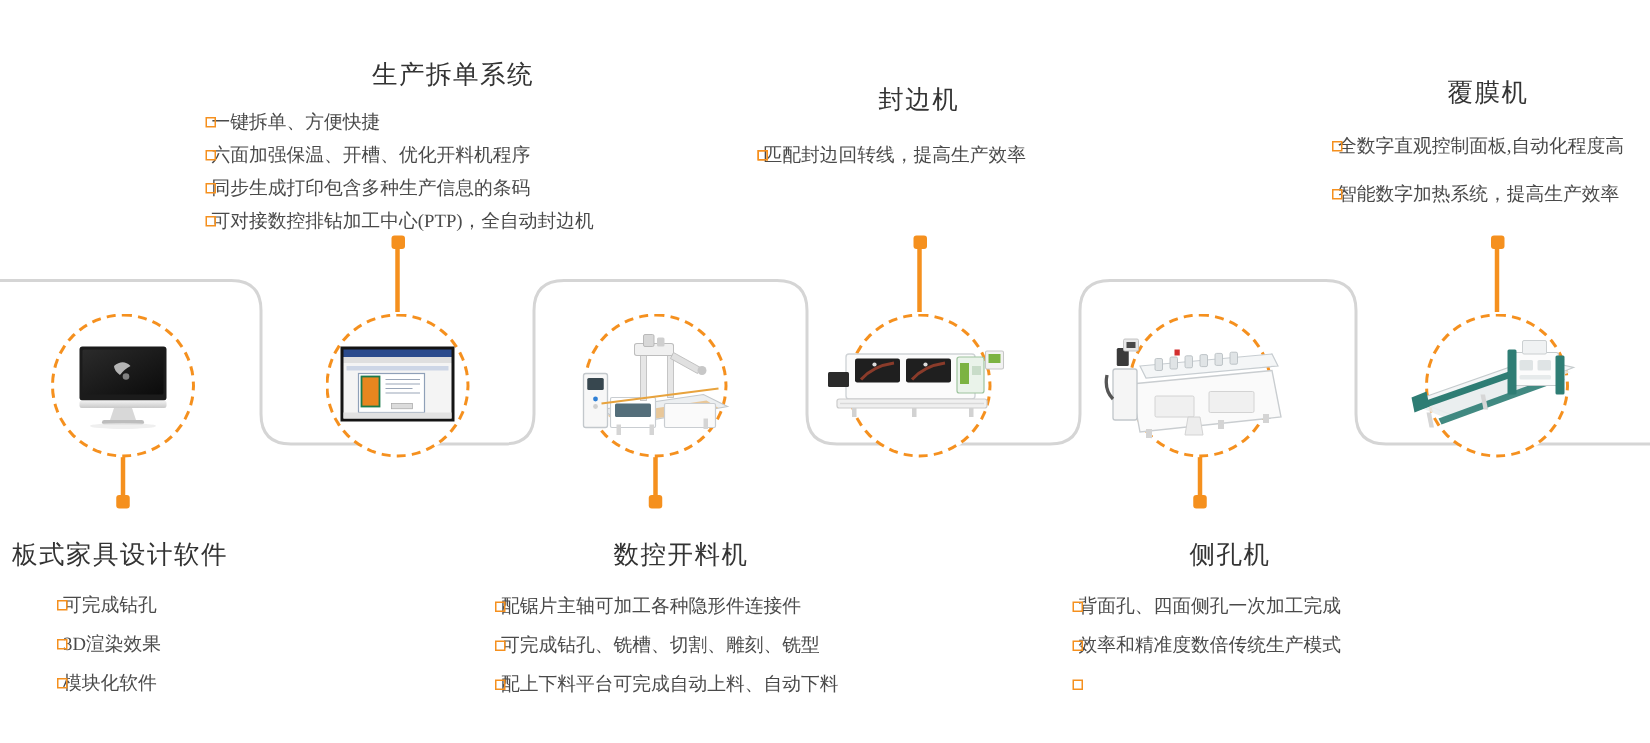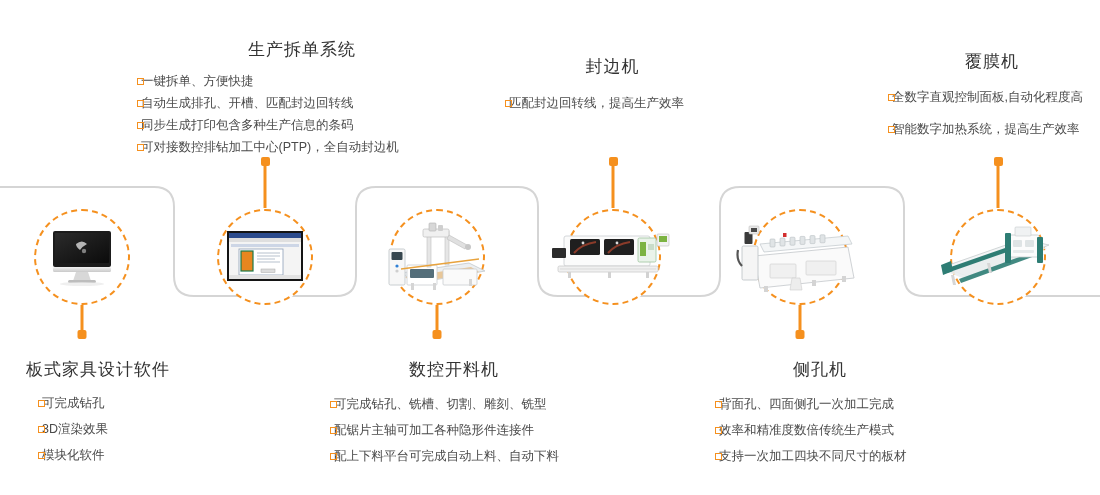--- a/index.html
+++ b/index.html
@@ -4,21 +4,21 @@
 <style>
   html,body{margin:0;padding:0;}
   body{
     width:1100px;height:495px;
     background:#ffffff;
     font-family:"Liberation Sans","DejaVu Sans",sans-serif;
     overflow:hidden;
     position:relative;
     color:#3a3a3a;
   }
-  #stage{position:absolute;left:0;top:0;width:1100px;height:420px;}
+  #stage{position:absolute;left:0;top:0;width:1100px;height:420px;font-family:Liberation Serif, serif;}
 
   
   #artwork{position:absolute;left:0;top:0;width:1100px;height:495px;}
 
   
   .node{
     position:absolute;
     width:96px;height:96px;
     border-radius:50%;
     border:2px dashed #F5901E;
@@ -55,21 +55,21 @@
     box-sizing:border-box;
     background:transparent;
   }
 
   
   .sp-tight li{margin-bottom:9px;}
   .sp-wide  li{margin-bottom:19px;}
   .sp-mid   li{margin-bottom:13px;}
 
   .ttl-c{text-align:center;}
-  .ttl-l{text-align:center;}
+  .ttl-l{text-align:left;}
 
   
   svg{display:block;}
 </style>
 </head>
 <body>
 
 <div id="stage">
 
   <svg id="artwork" viewBox="0 0 1100 495">
@@ -291,21 +291,21 @@
         <path d="M14 52 L17 52 L19 62 L16 62 Z" fill="#d6d6d6"></path>
         <path d="M50 40 L53 40 L55 50 L52 50 Z" fill="#d6d6d6"></path>
       </svg>
     </div>
   </div>
 
   <div class="grp" style="left:137px;top:38px;width:330px;">
     <div class="ttl ttl-c">生产拆单系统</div>
     <ul class="sp-tight" style="margin-top:14px;">
       <li><span class="bx"></span><span>一键拆单、方便快捷</span></li>
-      <li><span class="bx"></span><span>自动生成排孔、开槽、匹配封边回转线</span></li>
+      <li><span class="bx"></span><span>六面加强保温、开槽、优化开料机程序</span></li>
       <li><span class="bx"></span><span>同步生成打印包含多种生产信息的条码</span></li>
       <li><span class="bx"></span><span>可对接数控排钻加工中心(PTP)，全自动封边机</span></li>
     </ul>
   </div>
 
   <div class="grp" style="left:505px;top:55px;width:215px;">
     <div class="ttl ttl-c">封边机</div>
     <ul class="sp-wide" style="margin-top:18px;">
       <li><span class="bx"></span></li>
       <li><span class="bx"></span><span>匹配封边回转线，提高生产效率</span></li>
@@ -325,28 +325,28 @@
     <ul class="sp-mid" style="margin-top:16px;padding-left:30px;">
       <li><span class="bx"></span><span>可完成钻孔</span></li>
       <li><span class="bx"></span><span>3D渲染效果</span></li>
       <li><span class="bx"></span><span>模块化软件</span></li>
     </ul>
   </div>
 
   <div class="grp" style="left:330px;top:358px;width:290px;">
     <div class="ttl ttl-c" style="padding-right:42px;">数控开料机</div>
     <ul class="sp-mid" style="margin-top:17px;">
+      <li><span class="bx"></span><span>配锯片主轴可加工各种隐形件连接件</span></li>
       <li><span class="bx"></span><span>可完成钻孔、铣槽、切割、雕刻、铣型</span></li>
-      <li><span class="bx"></span><span>配锯片主轴可加工各种隐形件连接件</span></li>
       <li><span class="bx"></span><span>配上下料平台可完成自动上料、自动下料</span></li>
     </ul>
   </div>
 
   <div class="grp" style="left:715px;top:358px;width:280px;">
     <div class="ttl ttl-c" style="padding-right:70px;">侧孔机</div>
     <ul class="sp-mid" style="margin-top:17px;">
       <li><span class="bx"></span><span>背面孔、四面侧孔一次加工完成</span></li>
       <li><span class="bx"></span><span>效率和精准度数倍传统生产模式</span></li>
-      <li><span class="bx"></span><span>支持一次加工四块不同尺寸的板材</span></li>
+      <li><span class="bx"></span></li>
     </ul>
   </div>
 
 </div>
 
 </body></html>

